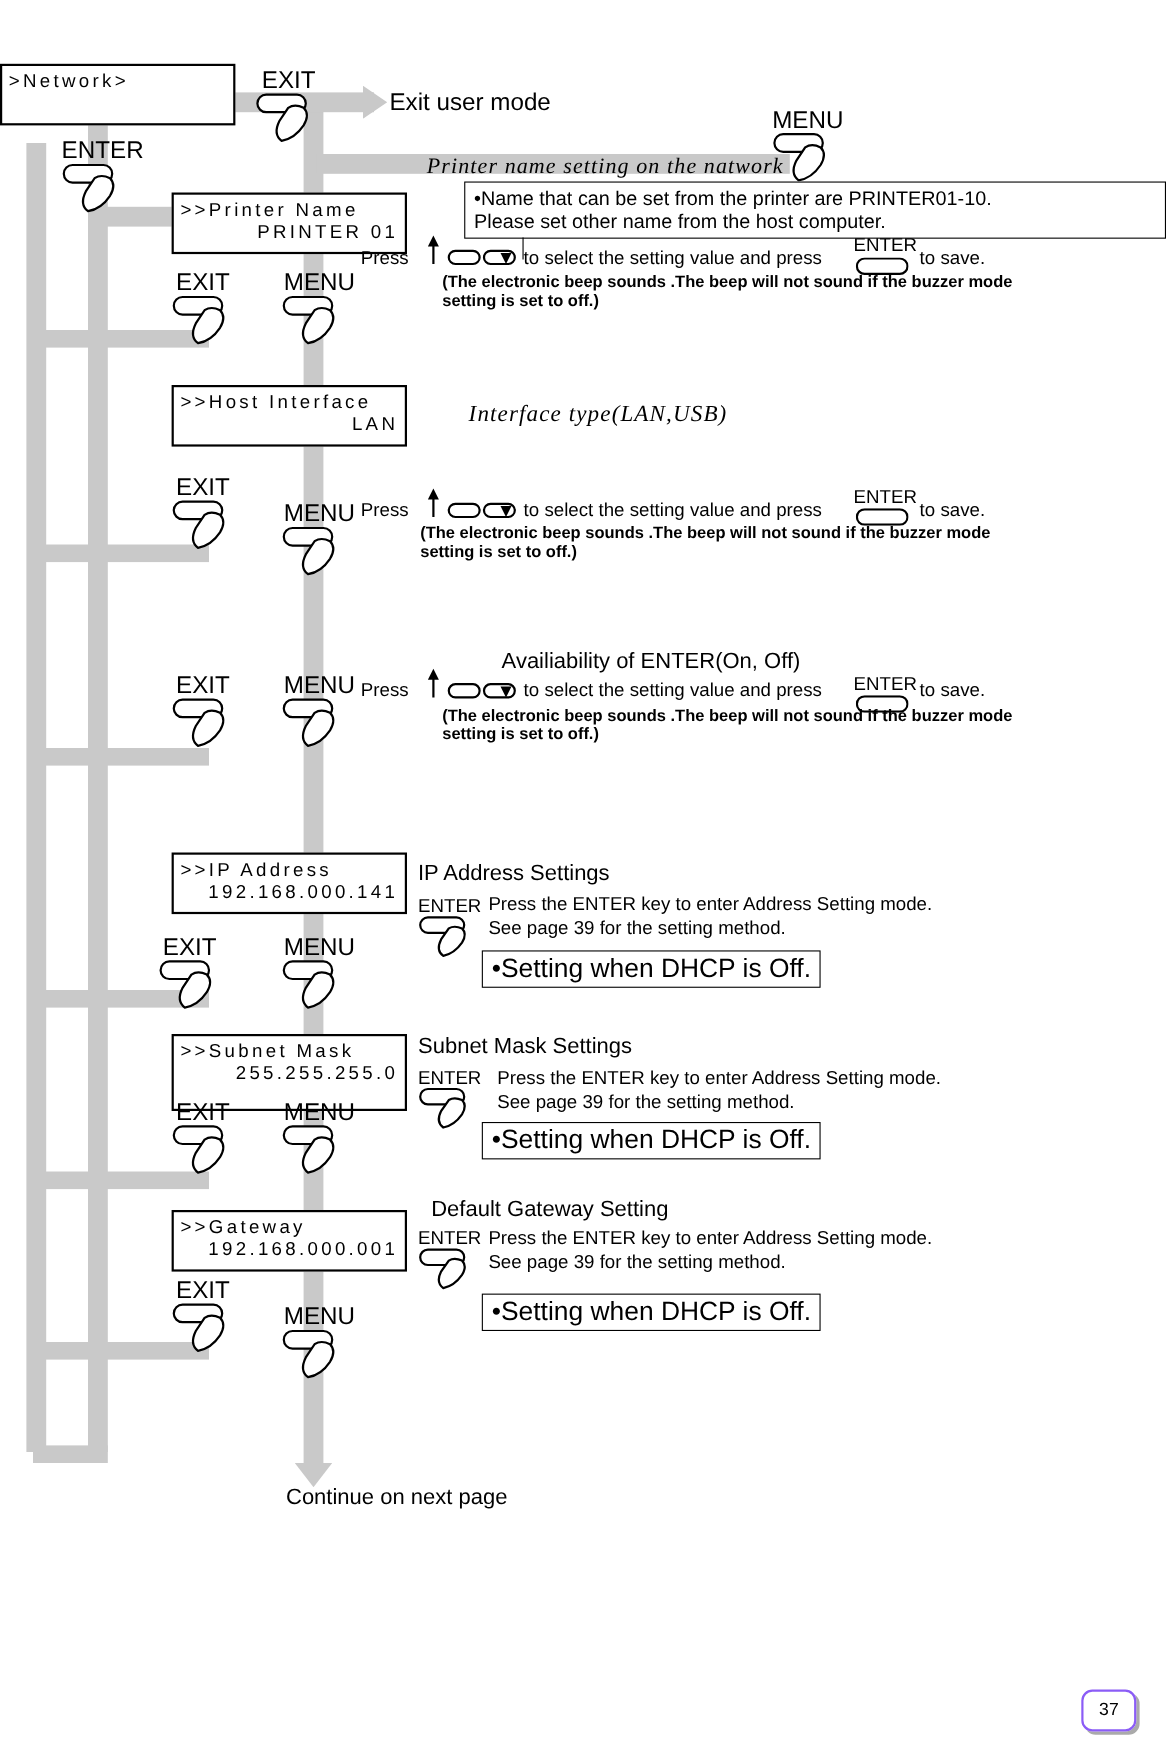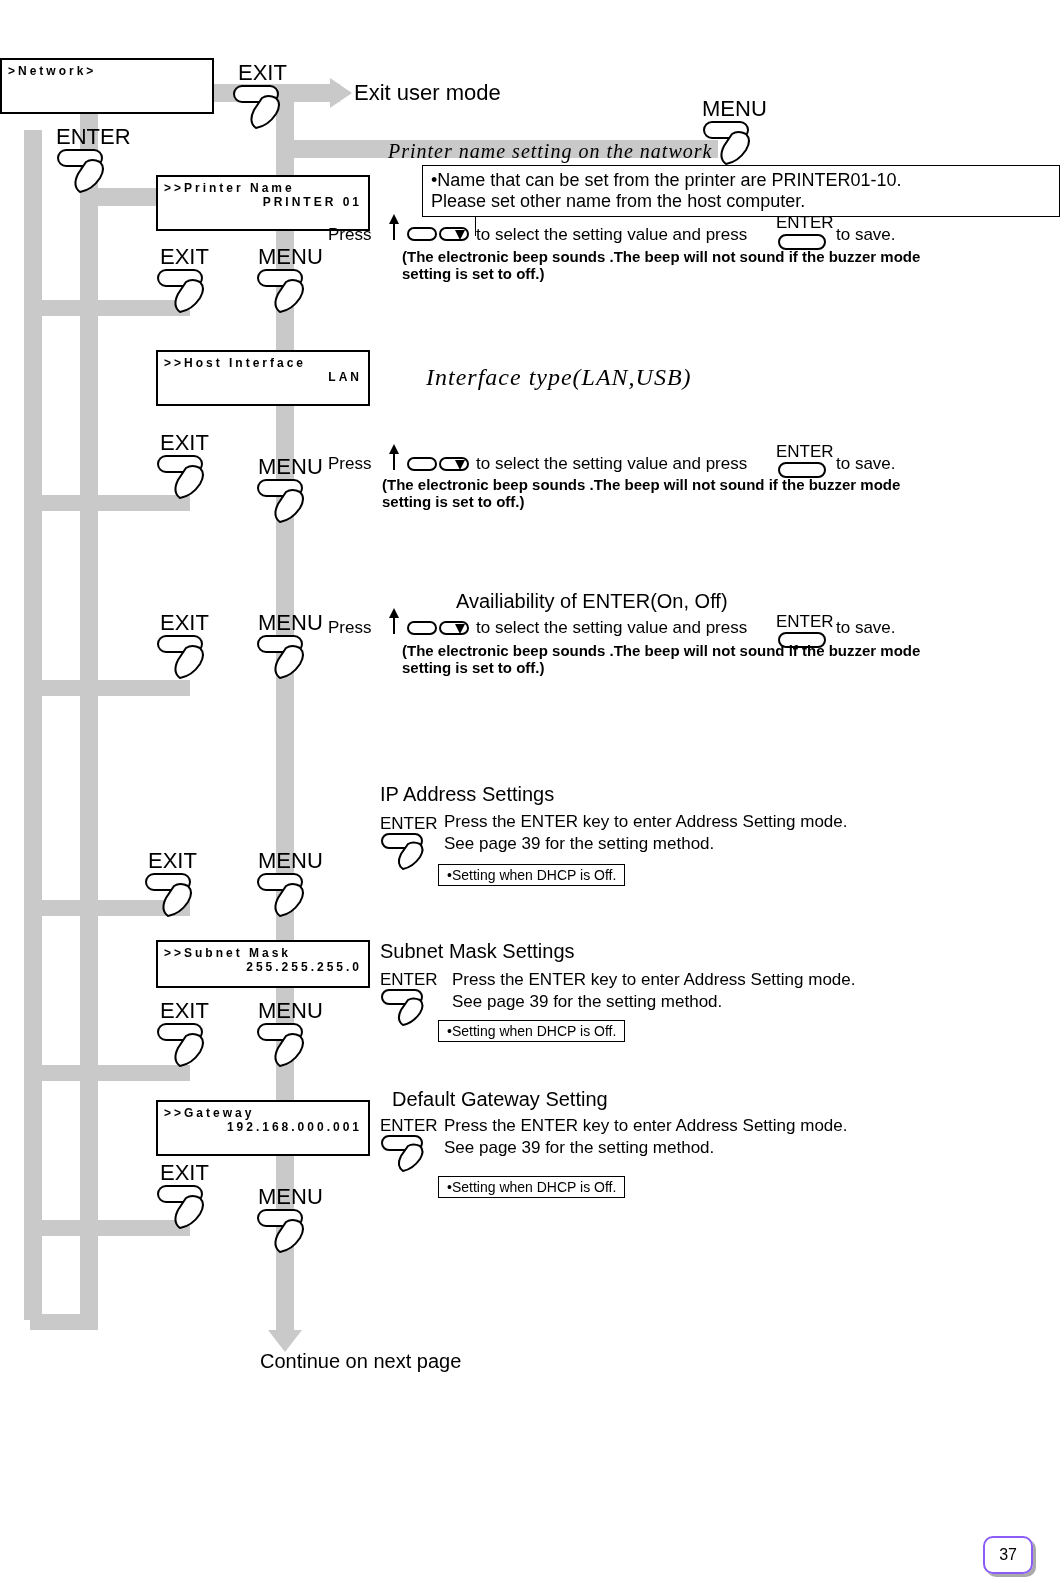--- a/index.html
+++ b/index.html
@@ -1,24 +1,24 @@
 <!DOCTYPE html>
 <html><head>
 <meta charset="utf-8">
 <style>
   html,body{margin:0;padding:0;font-family:Arial,Helvetica,sans-serif;background:#fff;color:#000;font-size:16px}
   .page{position:relative;width:1063px;height:1592px;overflow:hidden}
-  .lcd{position:absolute;border:2px solid #000;background:#fff;box-sizing:border-box;font-family:Arial;letter-spacing:3px;font-weight:bold;font-size:12px}
+  .lcd{position:absolute;border:2px solid #000;background:#fff;box-sizing:border-box;font-family:Arial;letter-spacing:3px;font-weight:normal;font-size:17px}
   .lcd .line1{padding:4px 6px 0 6px}
   .lcd .line2{padding:0 6px 4px 6px;text-align:right}
   .lbl{position:absolute;font-size:22px}
   .small{font-size:17px}
   .bold{font-weight:bold}
   .note{position:absolute;border:1px solid #000;padding:4px 8px;font-size:18px;background:#fff}
-  .noteSmall{position:absolute;border:1px solid #000;padding:2px 8px;font-size:14px;background:#fff}
+  .noteSmall{position:absolute;border:1px solid #000;padding:2px 8px;font-size:24px;background:#fff}
   .ital{font-family:Georgia,'Times New Roman',serif;font-style:italic;letter-spacing:1px}
   .pagenum{position:absolute;right:30px;bottom:18px;border:2px solid #8b5cf6;border-radius:10px;padding:8px 14px;font-size:16px;box-shadow:3px 3px 0 #aaa}
   .icon{position:absolute}
   
   .bar{position:absolute;background:#c9c9c9}
   
   .ah{position:absolute}
 </style>
 </head>
 <body>
@@ -130,21 +130,21 @@
     <svg width="62" height="48">
         <rect x="2" y="2" width="44" height="16" rx="8" fill="#fff" stroke="#000" stroke-width="2"></rect>
         <path d="M30 14 q6 -4 14 0 q6 6 0 16 q-8 12 -20 14 q-8 -6 -2 -18 z" fill="#fff" stroke="#000" stroke-width="2"></path>
       </svg>
   </div>
 
   <div class="lcd" style="left:156px;top:350px;width:214px;height:56px">
     <div class="line1">&gt;&gt;Host Interface</div>
     <div class="line2">LAN</div>
   </div>
-  <div class="lbl ital" style="left:426px;top:364px;font-size:24px">Interface type(LAN,USB)</div>
+  <div class="lbl ital" style="left:426px;top:364px;font-size:21px">Interface type(LAN,USB)</div>
 
   <div class="lbl" style="left:160px;top:430px">EXIT</div>
   <div class="icon" style="left:156px;top:454px">
     <svg width="62" height="48">
         <rect x="2" y="2" width="44" height="16" rx="8" fill="#fff" stroke="#000" stroke-width="2"></rect>
         <path d="M30 14 q6 -4 14 0 q6 6 0 16 q-8 12 -20 14 q-8 -6 -2 -18 z" fill="#fff" stroke="#000" stroke-width="2"></path>
       </svg>
   </div>
   <div class="lbl" style="left:258px;top:454px">MENU</div>
   <div class="icon" style="left:256px;top:478px">
@@ -204,20 +204,24 @@
   <div class="lbl small" style="left:476px;top:618px"> to select the setting value and press </div>
   <div class="lbl small" style="left:776px;top:612px">ENTER</div>
   <div class="icon" style="left:778px;top:632px">
     <svg width="48" height="16">
         <rect x="1" y="1" width="46" height="14" rx="7" fill="#fff" stroke="#000" stroke-width="2"></rect>
       </svg>
   </div>
   <div class="lbl small" style="left:836px;top:618px"> to save.</div>
   <div class="lbl bold" style="left:402px;top:642px;width:560px;font-size:15px">(The electronic beep sounds .The beep will not sound if the buzzer mode setting is set to off.)</div>
 
+  <div class="lcd" style="left:156px;top:775px;width:214px;height:56px">
+    <div class="line1">&gt;&gt;IP Address</div>
+    <div class="line2">192.168.000.141</div>
+  </div>
   <div class="lbl" style="left:380px;top:783px;font-size:20px">IP Address Settings</div>
 
   <div class="lbl small" style="left:380px;top:814px">ENTER</div>
   <div class="icon" style="left:380px;top:832px">
     <svg width="56" height="40">
         <rect x="2" y="2" width="40" height="14" rx="7" fill="#fff" stroke="#000" stroke-width="2"></rect>
         <path d="M28 12 q5 -3 12 0 q5 5 0 13 q-7 10 -17 12 q-7 -5 -2 -15 z" fill="#fff" stroke="#000" stroke-width="2"></path>
       </svg>
   </div>
   <div class="lbl small" style="left:444px;top:812px">Press the ENTER key to enter Address Setting mode.</div>
@@ -232,21 +236,21 @@
       </svg>
   </div>
   <div class="lbl" style="left:258px;top:848px">MENU</div>
   <div class="icon" style="left:256px;top:872px">
     <svg width="62" height="48">
         <rect x="2" y="2" width="44" height="16" rx="8" fill="#fff" stroke="#000" stroke-width="2"></rect>
         <path d="M30 14 q6 -4 14 0 q6 6 0 16 q-8 12 -20 14 q-8 -6 -2 -18 z" fill="#fff" stroke="#000" stroke-width="2"></path>
       </svg>
   </div>
 
-  <div class="lcd" style="left:156px;top:940px;width:214px;height:48px">
+  <div class="lcd" style="left:156px;top:940px;width:214px;height:70px">
     <div class="line1">&gt;&gt;Subnet Mask</div>
     <div class="line2">255.255.255.0</div>
   </div>
   <div class="lbl" style="left:380px;top:940px;font-size:20px">Subnet Mask Settings</div>
 
   <div class="lbl small" style="left:380px;top:970px">ENTER</div>
   <div class="icon" style="left:380px;top:988px">
     <svg width="56" height="40">
         <rect x="2" y="2" width="40" height="14" rx="7" fill="#fff" stroke="#000" stroke-width="2"></rect>
         <path d="M28 12 q5 -3 12 0 q5 5 0 13 q-7 10 -17 12 q-7 -5 -2 -15 z" fill="#fff" stroke="#000" stroke-width="2"></path>

